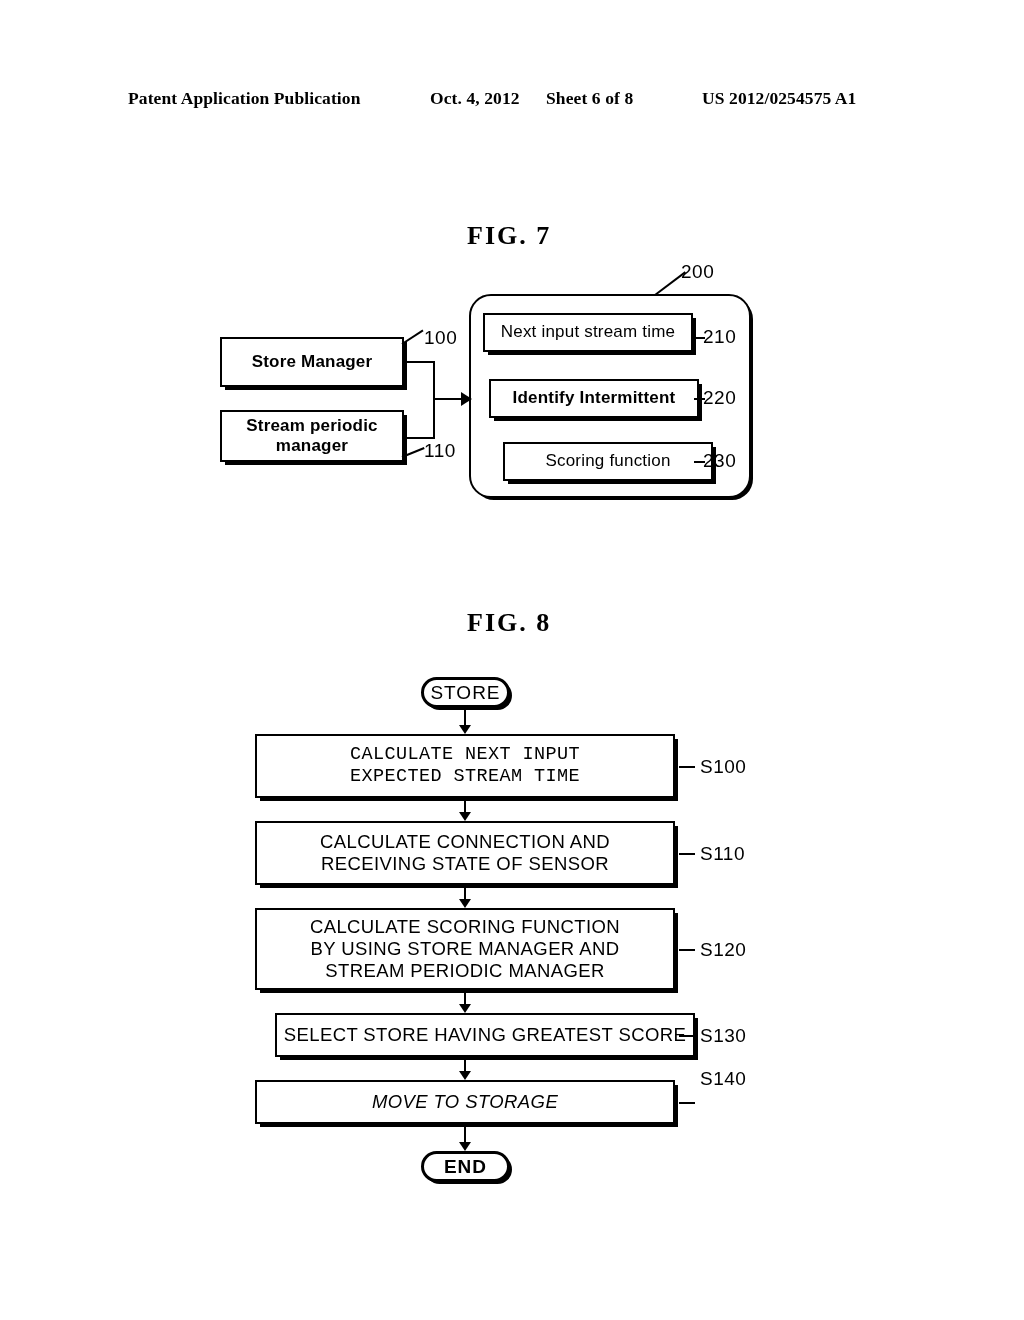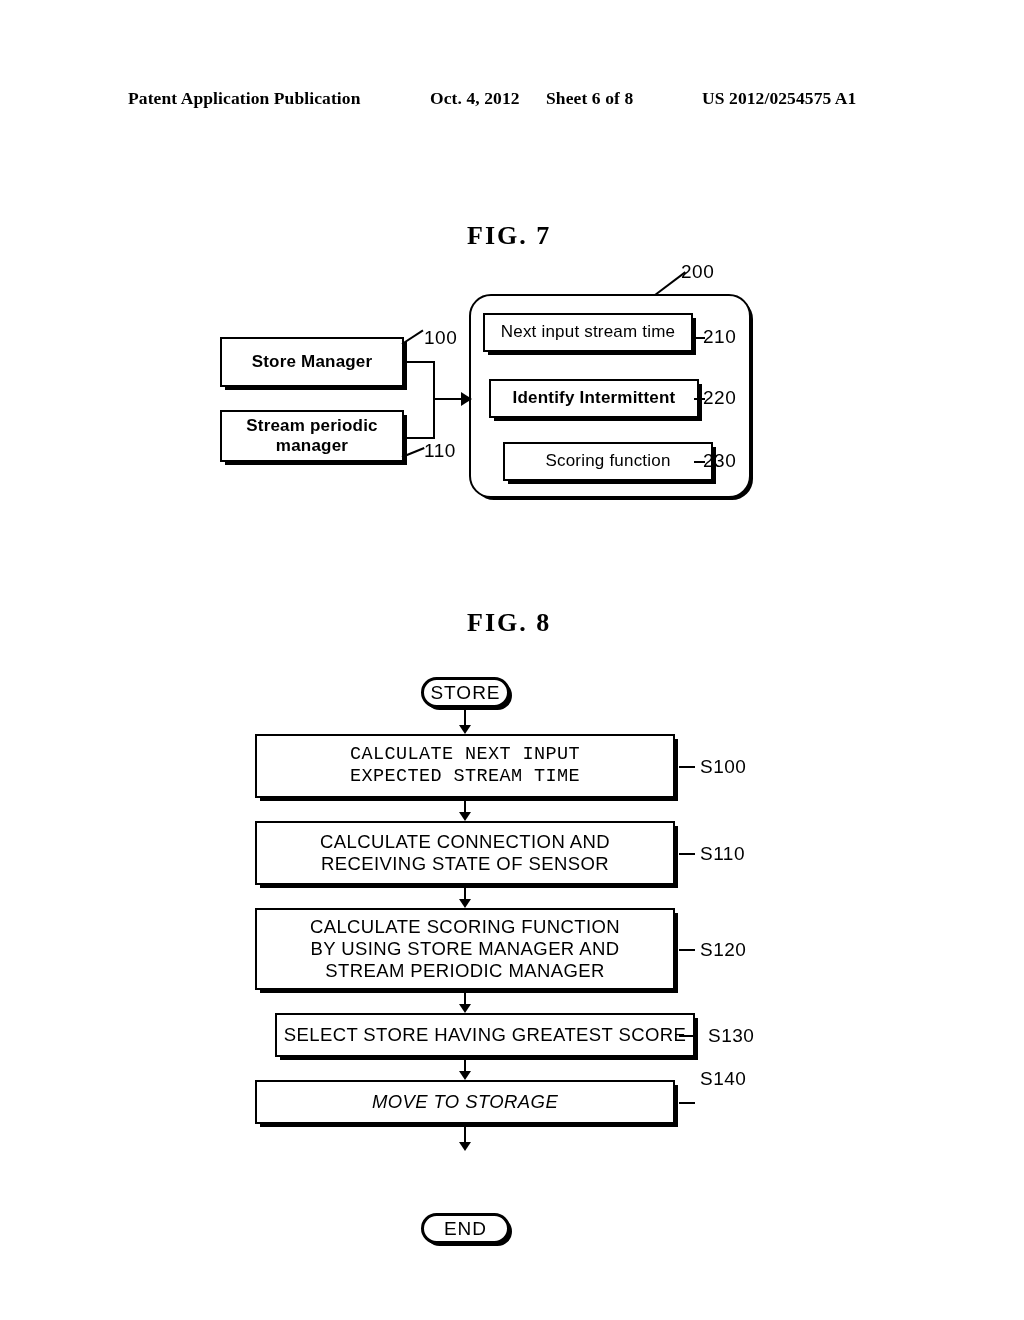--- a/index.html
+++ b/index.html
@@ -164,21 +164,21 @@
     border: 3px solid #000000;
     border-radius: 999px;
     display: flex;
     align-items: center;
     justify-content: center;
     font-size: 19px;
     letter-spacing: 1px;
     box-shadow: 3px 3px 0 -1px #000000;
   }
   #node-start { left: 421px; top: 677px; width: 89px; height: 31px; }
-  #node-end   { left: 421px; top: 1213px; width: 89px; height: 31px; }
+  #node-end   { left: 421px; top: 1151px; width: 89px; height: 31px; font-weight: bold; }
 
   
   .step-box {
     font-size: 18.5px;
     letter-spacing: 0.4px;
   }
   #step-s100 { left: 255px; top: 734px;  width: 420px; height: 64px; font-family: Liberation Mono, monospace; }
   #step-s110 { left: 255px; top: 821px;  width: 420px; height: 64px; }
   #step-s120 { left: 255px; top: 908px;  width: 420px; height: 82px; }
   #step-s130 { left: 255px; top: 1013px; width: 420px; height: 44px; margin-left: 20px; }
@@ -187,21 +187,21 @@
   
   .step-ref {
     position: absolute;
     font-size: 19px;
     letter-spacing: 0.5px;
     white-space: nowrap;
   }
   #ref-s100 { left: 700px; top: 756px; }
   #ref-s110 { left: 700px; top: 843px; }
   #ref-s120 { left: 700px; top: 939px; }
-  #ref-s130 { left: 700px; top: 1025px; margin-left: 8px; }
+  #ref-s130 { left: 700px; top: 1025px; }
   #ref-s140 { left: 700px; top: 1068px; }
 
   .step-dash {
     position: absolute;
     width: 16px;
     height: 0;
     border-top: 2px solid #000000;
   }
   #sd-s100 { left: 679px; top: 766px; }
   #sd-s110 { left: 679px; top: 853px; }

